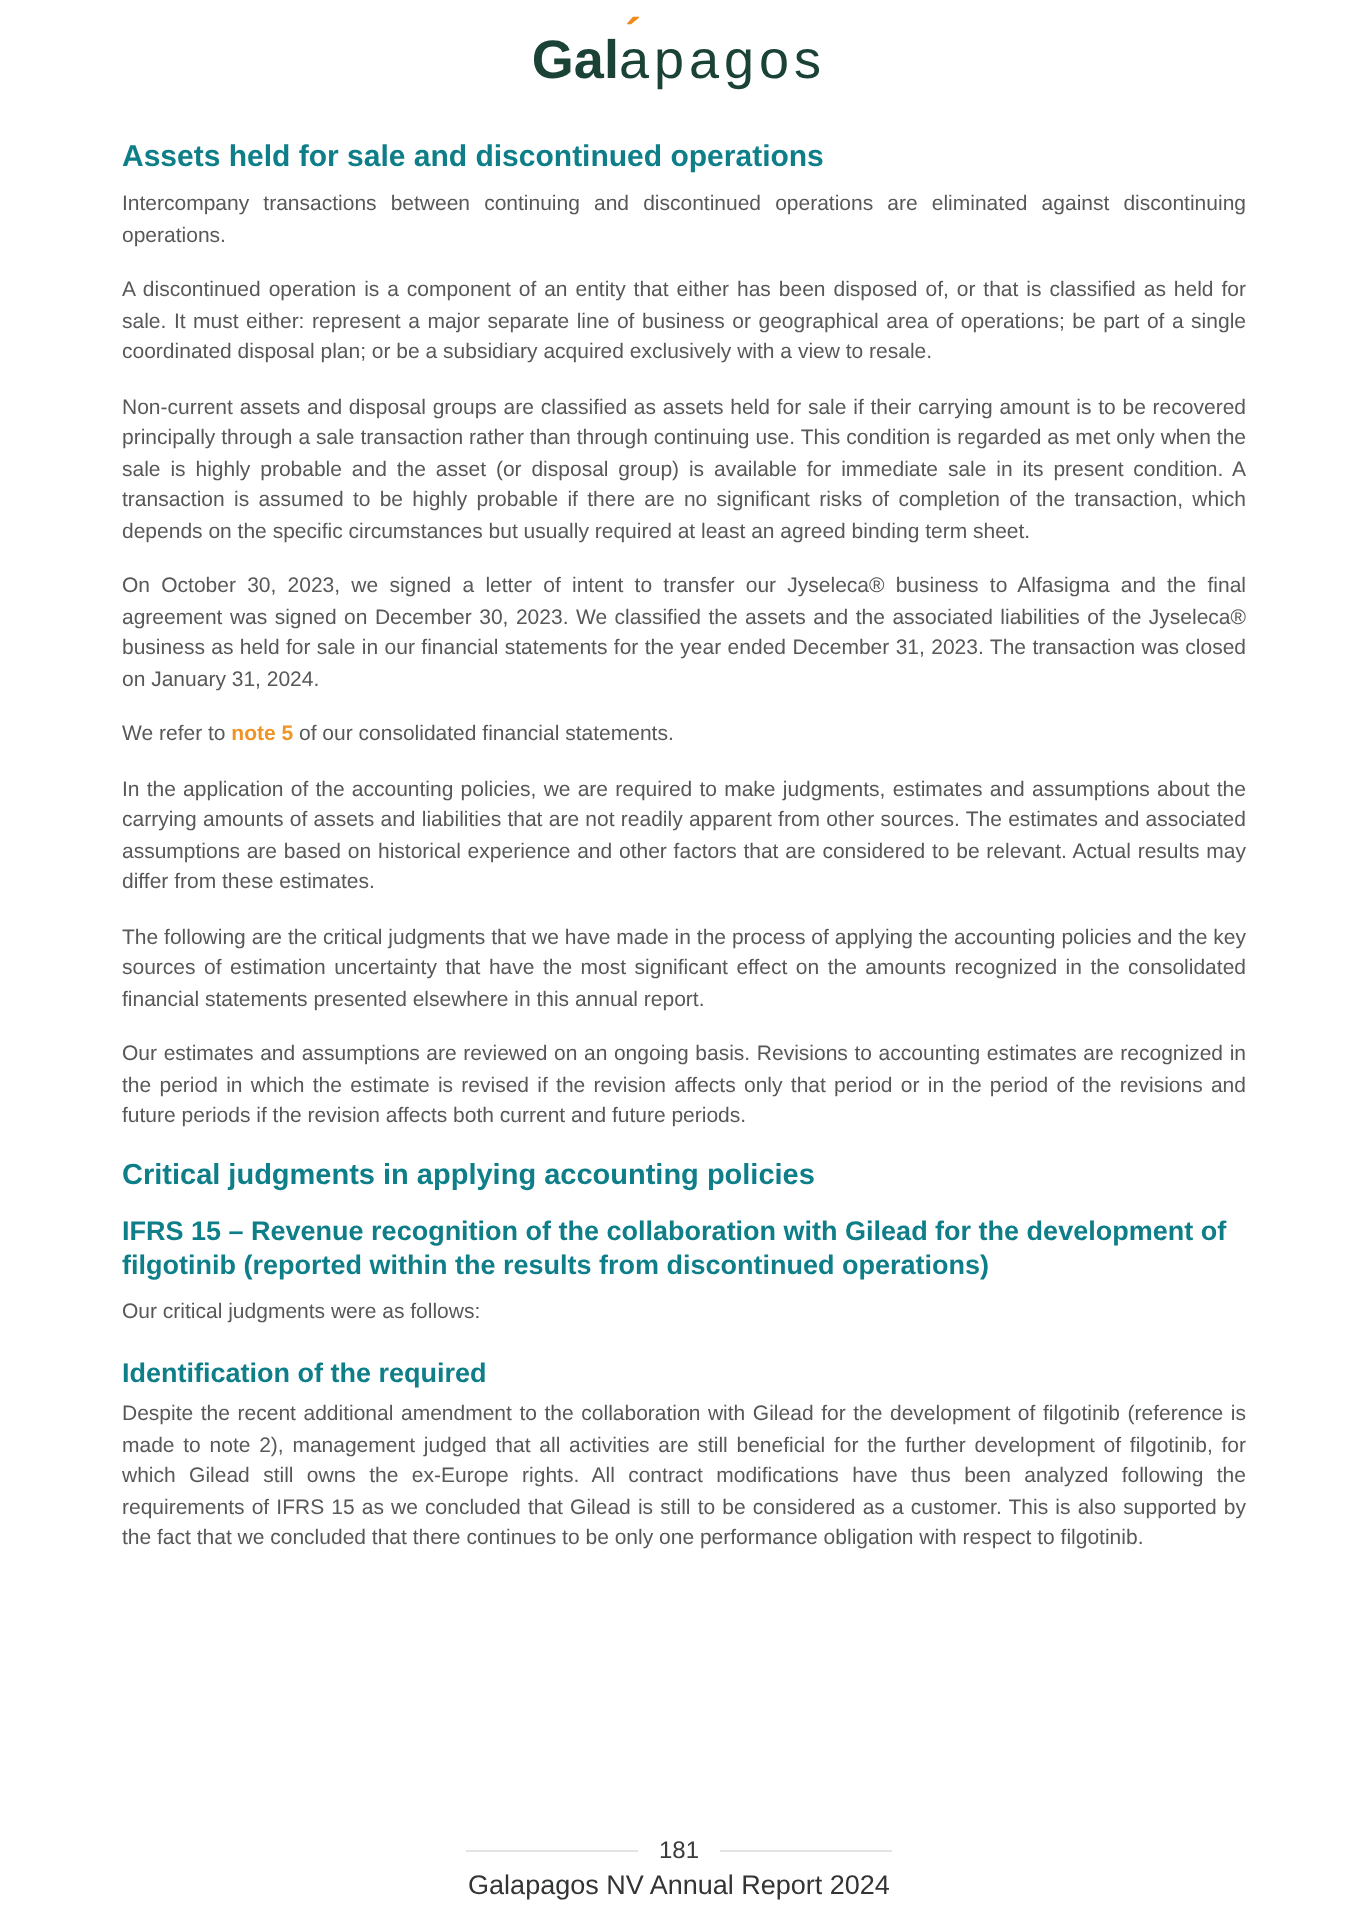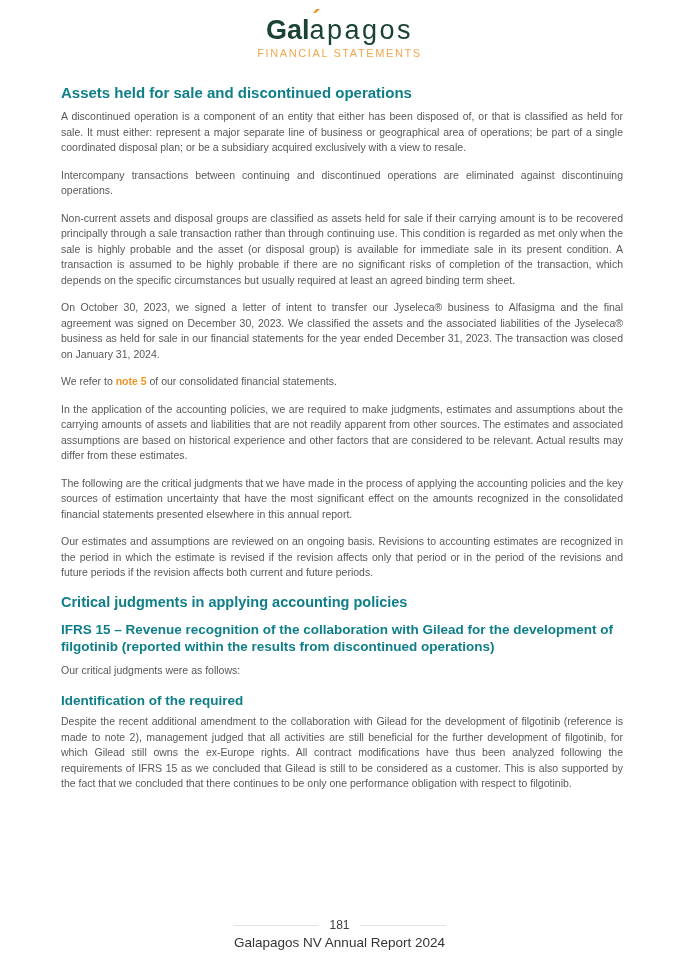--- a/index.html
+++ b/index.html
@@ -123,28 +123,27 @@
 </style>
 </head>
 <body>
 
 <div class="page">
 
   <div class="header">
     <div class="logo">
       <span class="logo-bold">Gal</span><span class="accent-wrap"><span>a</span><span class="accent">´</span></span><span class="logo-light">pagos</span>
     </div>
-    <div class="subtitle">FINANCIAL STATEMENTS</div>
   </div>
 
   <div class="content">
 
     <h2 class="section-title">Assets held for sale and discontinued operations</h2>
+    <p>Intercompany transactions between continuing and discontinued operations are eliminated against discontinuing operations.</p>
     <p>A discontinued operation is a component of an entity that either has been disposed of, or that is classified as held for sale. It must either: represent a major separate line of business or geographical area of operations; be part of a single coordinated disposal plan; or be a subsidiary acquired exclusively with a view to resale.</p>
-    <p>Intercompany transactions between continuing and discontinued operations are eliminated against discontinuing operations.</p>
     <p>Non-current assets and disposal groups are classified as assets held for sale if their carrying amount is to be recovered principally through a sale transaction rather than through continuing use. This condition is regarded as met only when the sale is highly probable and the asset (or disposal group) is available for immediate sale in its present condition. A transaction is assumed to be highly probable if there are no significant risks of completion of the transaction, which depends on the specific circumstances but usually required at least an agreed binding term sheet.</p>
     <p>On October 30, 2023, we signed a letter of intent to transfer our Jyseleca® business to Alfasigma and the final agreement was signed on December 30, 2023. We classified the assets and the associated liabilities of the Jyseleca® business as held for sale in our financial statements for the year ended December 31, 2023. The transaction was closed on January 31, 2024.</p>
     <p><span>We refer to </span><a class="note-link">note 5</a><span> of our consolidated financial statements.</span></p>
 
     <p>In the application of the accounting policies, we are required to make judgments, estimates and assumptions about the carrying amounts of assets and liabilities that are not readily apparent from other sources. The estimates and associated assumptions are based on historical experience and other factors that are considered to be relevant. Actual results may differ from these estimates.</p>
     <p>The following are the critical judgments that we have made in the process of applying the accounting policies and the key sources of estimation uncertainty that have the most significant effect on the amounts recognized in the consolidated financial statements presented elsewhere in this annual report.</p>
     <p>Our estimates and assumptions are reviewed on an ongoing basis. Revisions to accounting estimates are recognized in the period in which the estimate is revised if the revision affects only that period or in the period of the revisions and future periods if the revision affects both current and future periods.</p>
 
     <h2 class="subsection-title">Critical judgments in applying accounting policies</h2>
 

